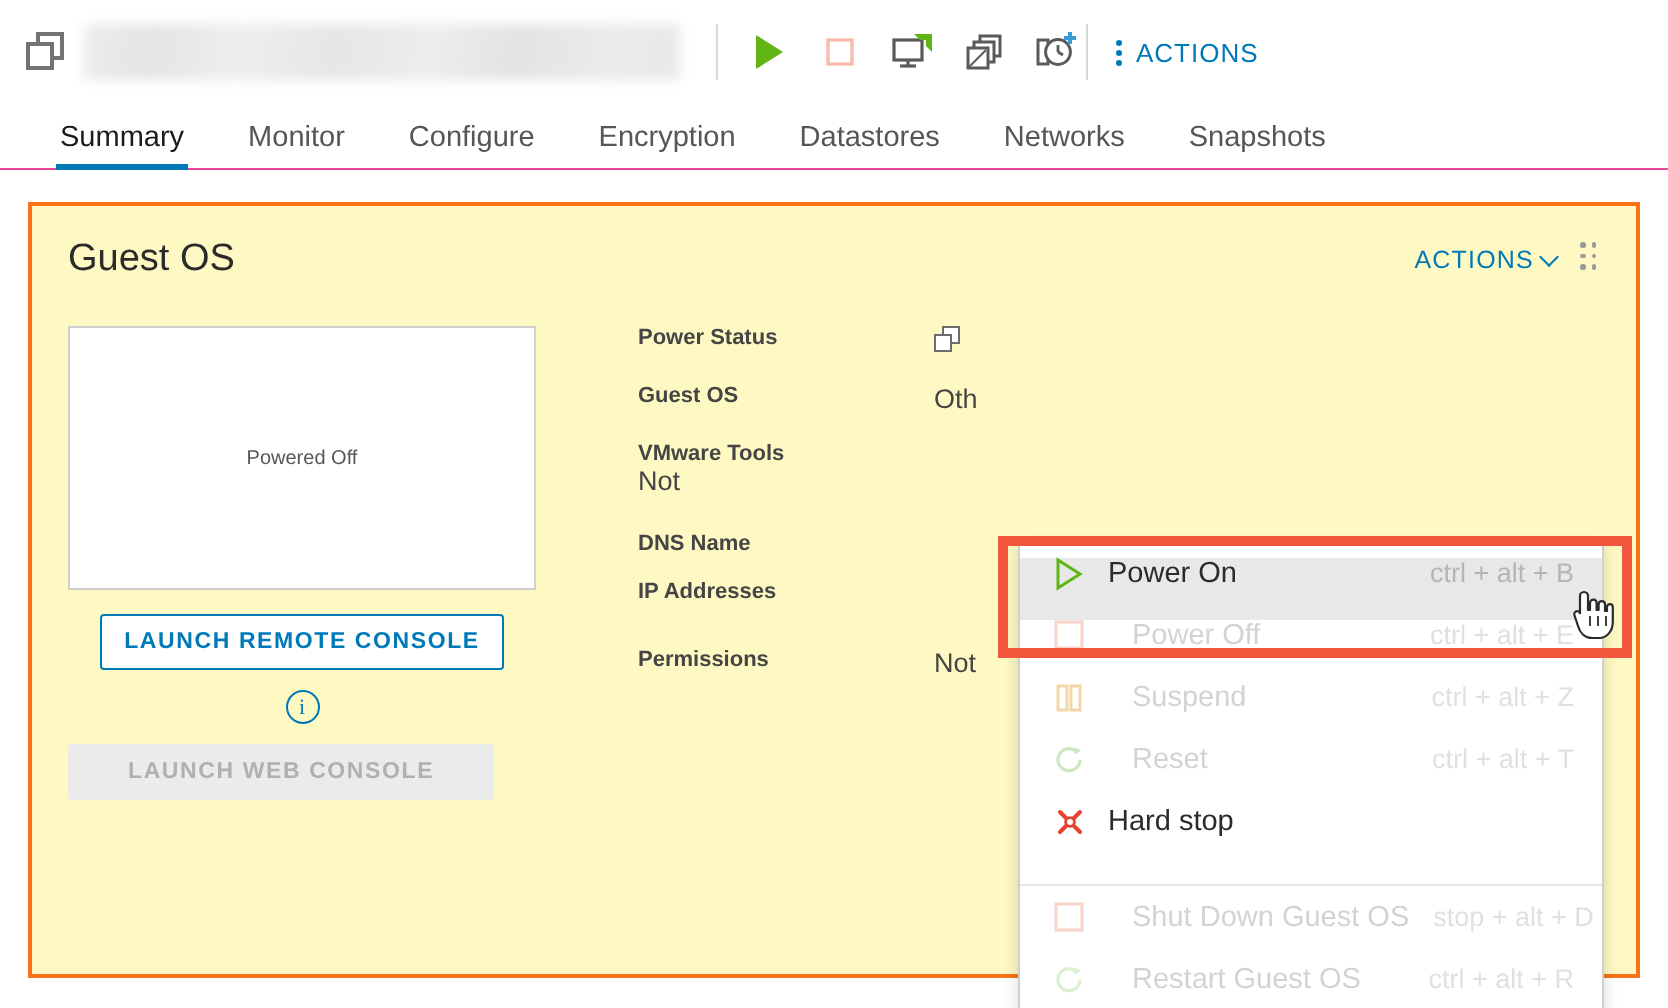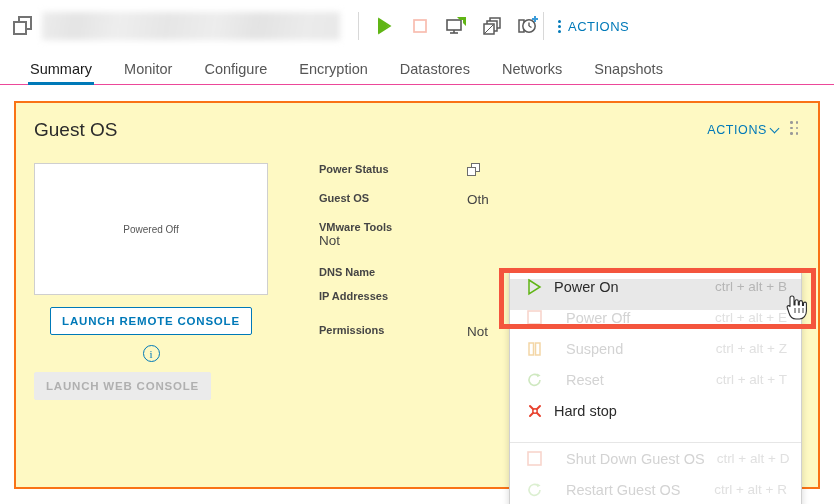--- a/index.html
+++ b/index.html
@@ -104,21 +104,21 @@
     padding: 7px 11px; cursor:pointer; border-radius:2px;
   }
   .info-i {
     width:17px;height:17px;border:1.4px solid #0079b8;border-radius:50%;
     color:#0079b8;font-size:11px;display:flex;align-items:center;justify-content:center;
     cursor:pointer; font-family:"Liberation Serif", serif;
   }
   .btn-disabled {
     background:#ebebeb; color:#b0b0b0; border:1px solid #ebebeb;
     font-size:11.5px; letter-spacing:.8px; font-weight:600;
-    padding: 7px 11px; border-radius:2px; margin-top:10px; display:inline-block;
+    padding: 7px 29px; border-radius:2px; margin-top:10px; display:inline-block;
   }
 
   .props { margin-left: 51px; flex: 1; position:relative; }
   .prow { display:flex; align-items:flex-start; }
   .plabel { width: 148px; font-size:11px; color:#454545; font-weight:bold; }
   .pvalue { font-size:13.5px; color:#454545; display:flex; align-items:center; gap:6px; }
   .mini-vm { width:15px;height:15px;position:relative;flex:0 0 15px;}
   .mini-vm .s { position:absolute;border:1.5px solid #6d6d6d;background:#fff;}
   .mini-vm .s.b { left:4px; top:0px; width:9px;height:9px;}
   .mini-vm .s.f { left:0px; top:4px; width:9px;height:9px;}
@@ -367,21 +367,21 @@
 
       <div class="msep"></div>
 
       <div class="mitem dis">
         <span class="mi-ic">
           <svg width="18" height="18" viewBox="0 0 18 18">
               <rect x="2" y="2" width="13" height="13" fill="none" stroke="#f8d5cc" stroke-width="1.6"></rect>
             </svg>
         </span>
         <span class="mlabel">Shut Down Guest OS</span>
-        <span class="mkey">ctrl + alt + D</span>
+        <span class="mkey">stop + alt + D</span>
       </div>
 
       <div class="mitem dis">
         <span class="mi-ic">
           <svg width="18" height="18" viewBox="0 0 18 18">
             <path d="M14,9 A5.5,5.5 0 1,1 12,4.6" fill="none" stroke="#dcefd1" stroke-width="1.6"></path>
             <polygon points="11.2,2.6 14.6,4.4 11.2,6.2" fill="#dcefd1"></polygon>
           </svg>
         </span>
         <span class="mlabel">Restart Guest OS</span>

